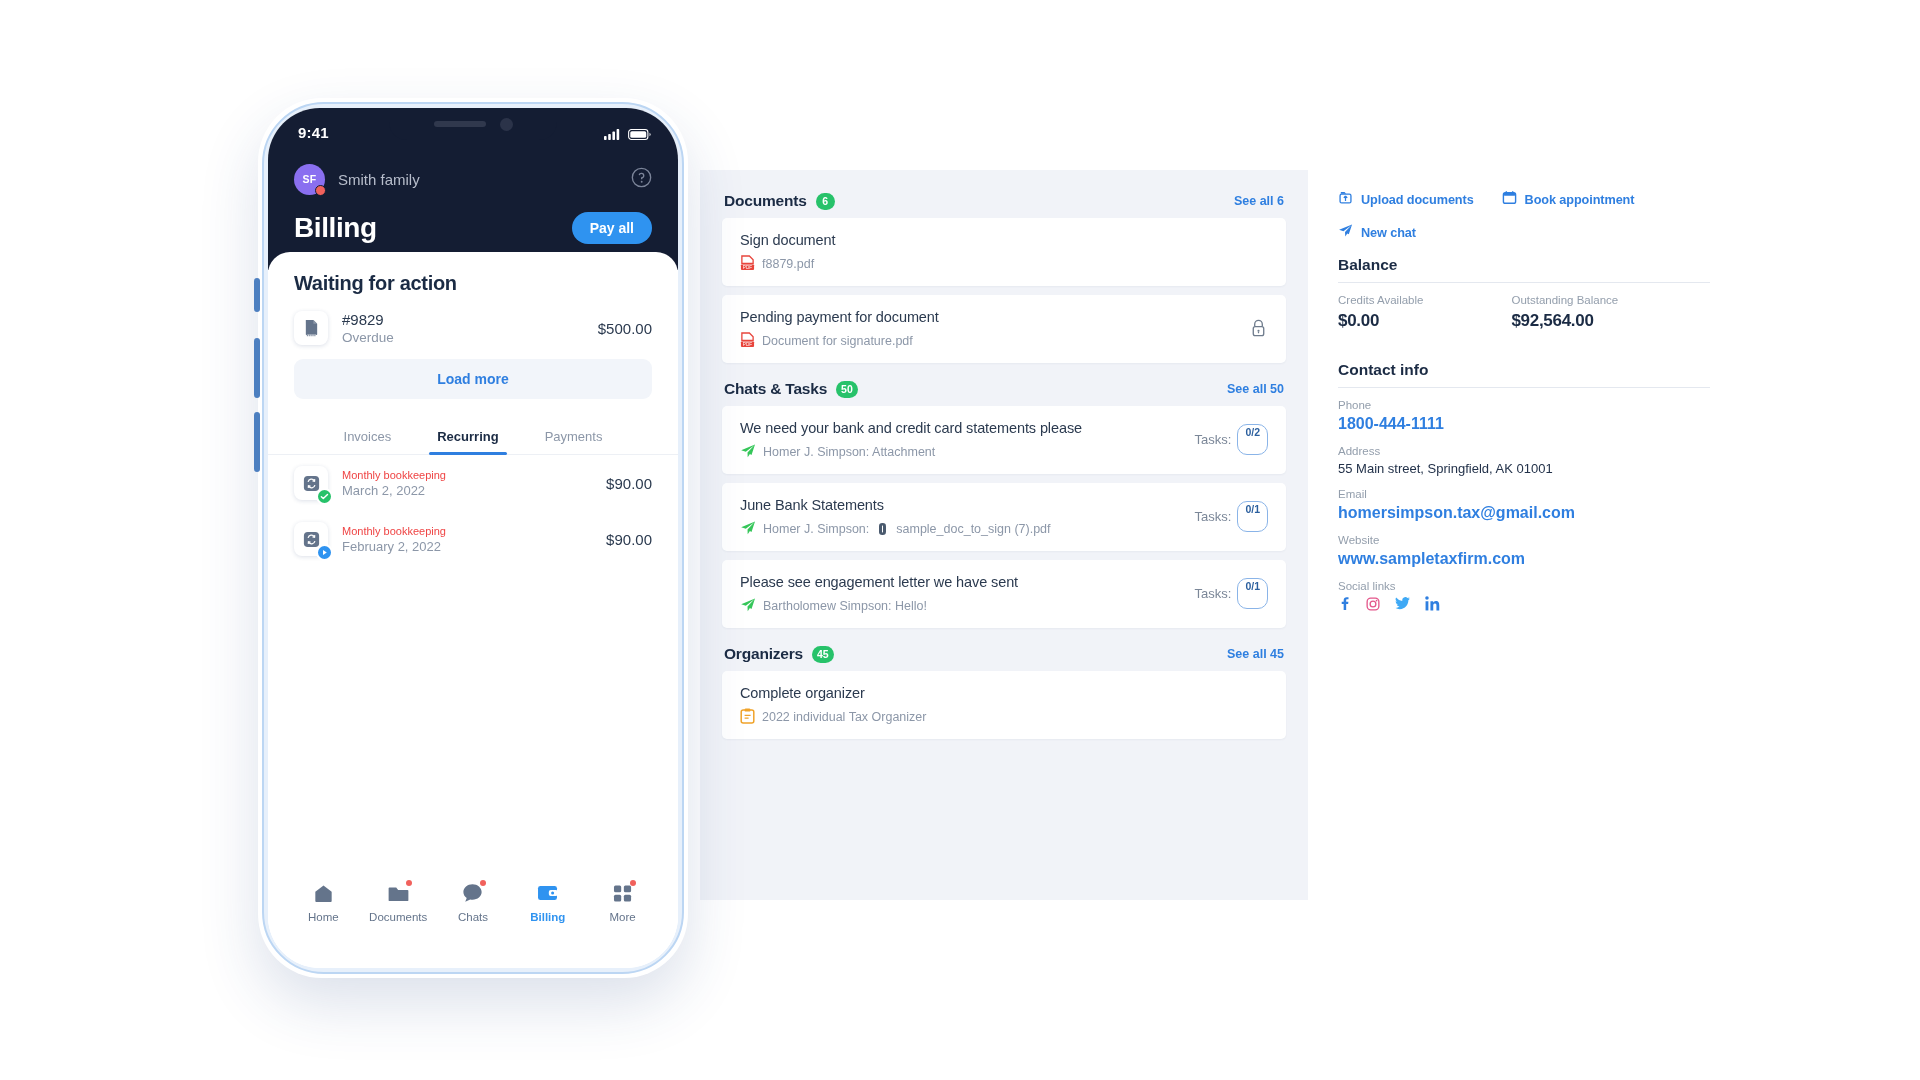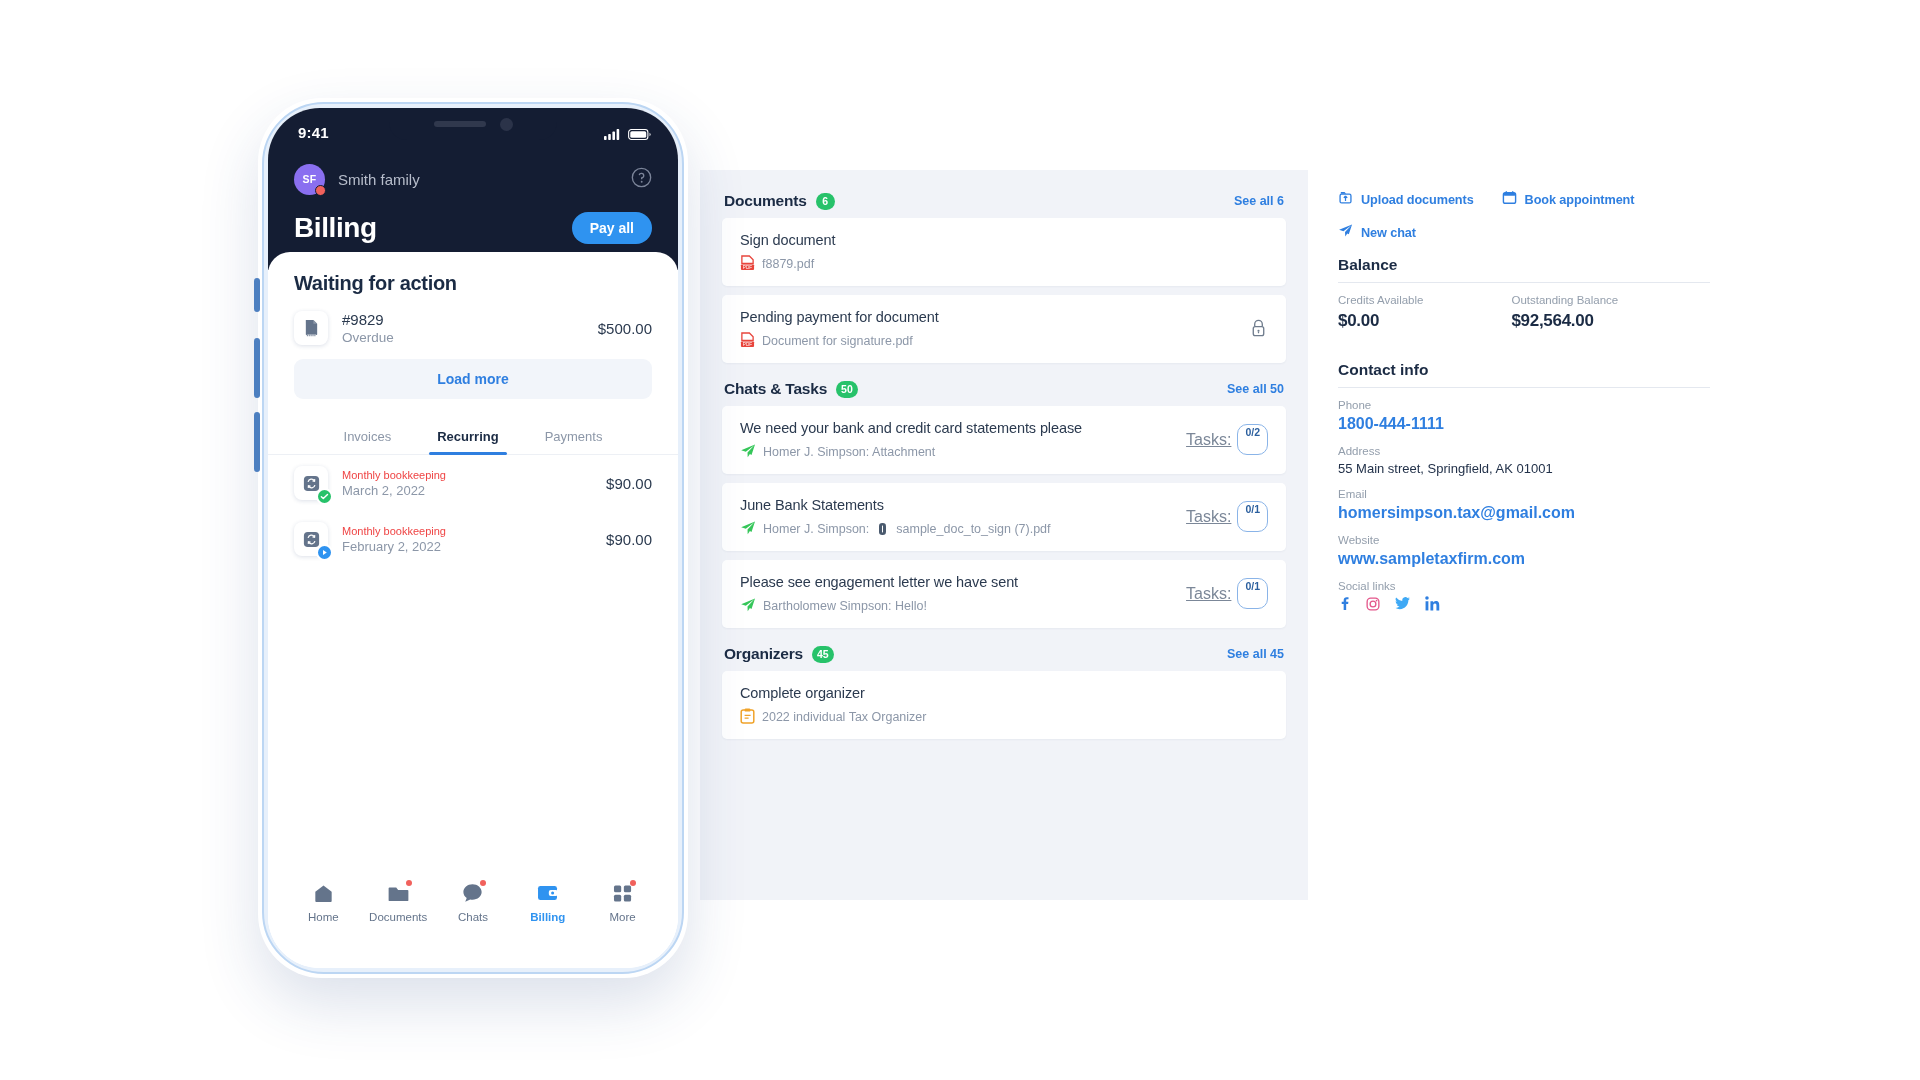--- a/index.html
+++ b/index.html
@@ -38,21 +38,21 @@
     background:#fff; border-radius:5px; margin-bottom:9px;
     padding:14px 18px 15px 18px; position:relative;
     box-shadow:0 1px 2px rgba(30,50,90,.05);
     display:flex; align-items:center;
   }
   .card-body{ flex:1; min-width:0; }
   .card-title{ font-size:14.5px; color:#2b3a4f; margin-bottom:7px; letter-spacing:-.1px;}
   .card-sub{ font-size:12.5px; color:#8c97a8; display:flex; align-items:flex-end; gap:7px;}
   .card-sub .fname{ color:#8c97a8; }
   .tasks-wrap{ display:flex; align-items:center; gap:6px; flex:0 0 auto; margin-left:14px;}
-  .tasks-label{ font-size:16px; color:#7b8798;text-decoration:underline; }
+  .tasks-label{ font-size:13px; color:#7b8798; }
   .tasks-pill{
     border:1px solid #8ab4e8; border-radius:10px; color:#2b5f9e;
     font-size:10.5px; font-weight:bold; padding:1px 7px 16px 7px; line-height:1.2;
   }
 
   
   .pdf-ic{ width:15px; height:16px; flex:0 0 auto; position:relative; display:inline-block;}
   .plane-ic{ width:16px; height:16px; flex:0 0 auto;}
   .clip-ic{ width:13px; height:14px; flex:0 0 auto;}
   .org-ic{ width:15px; height:16px; flex:0 0 auto;}

